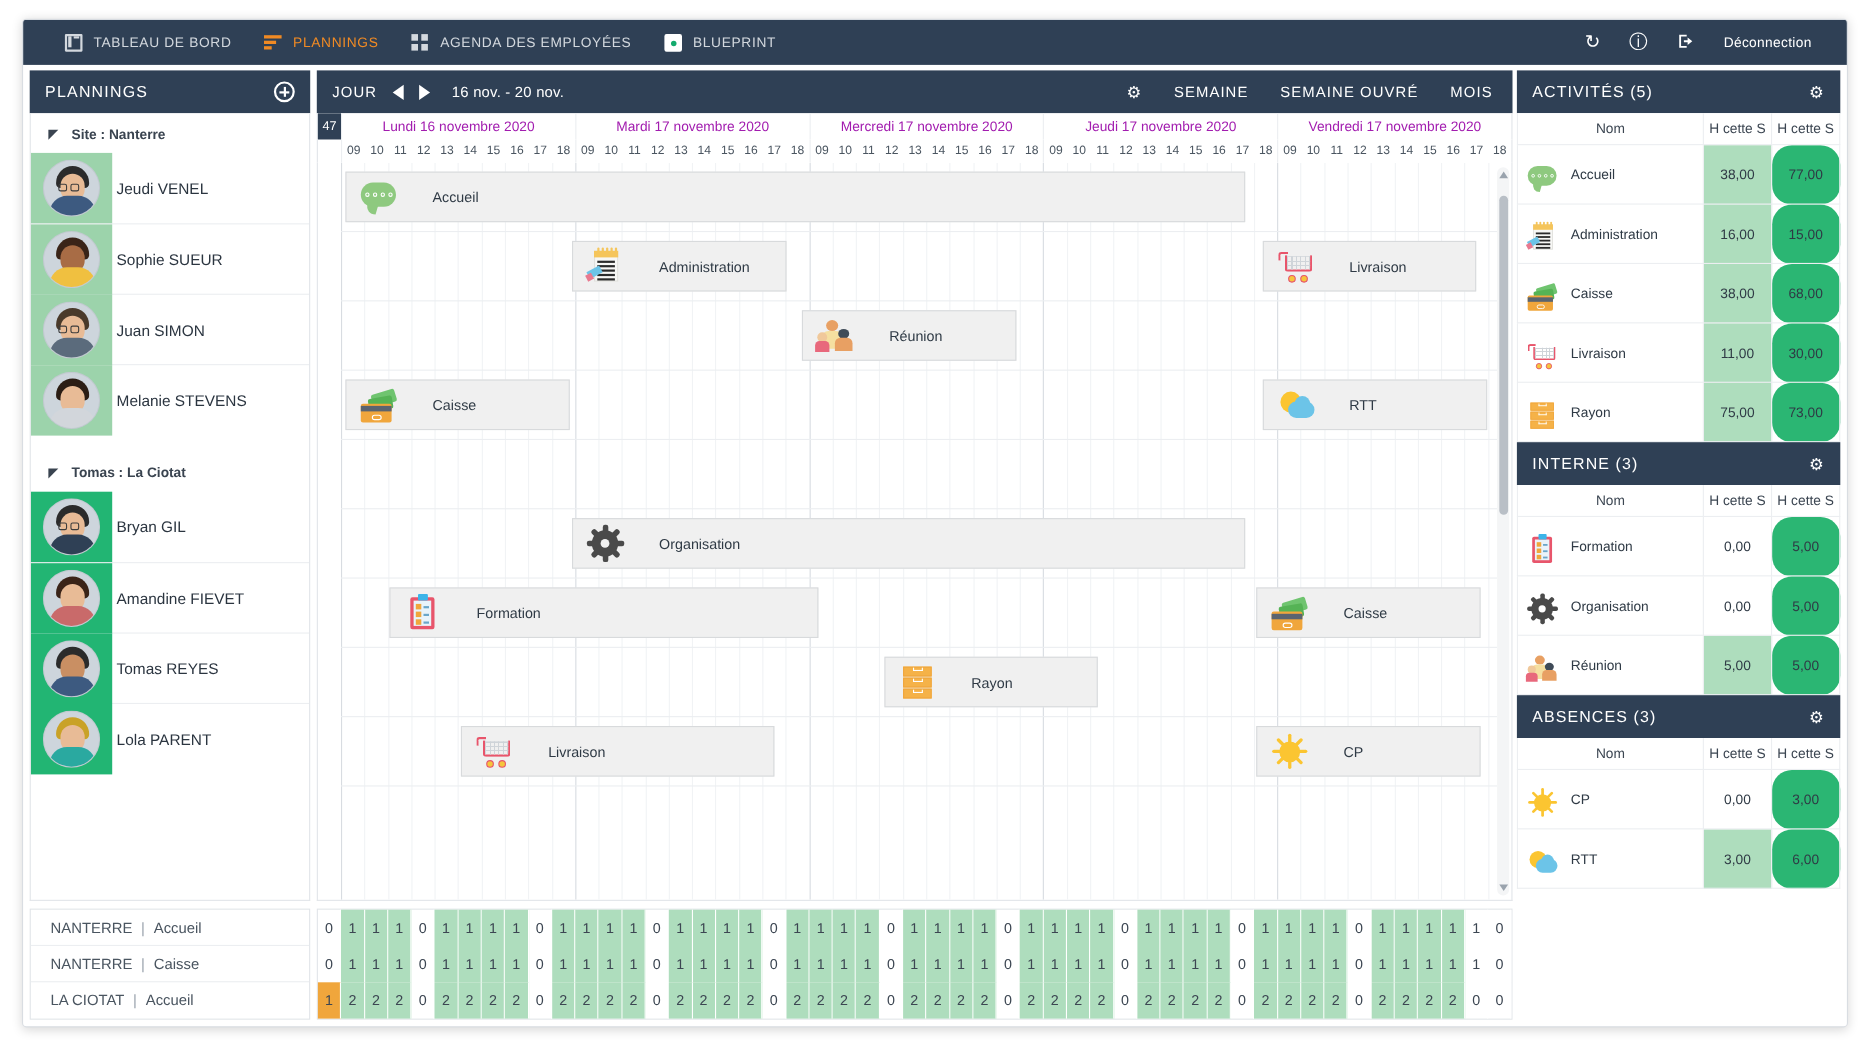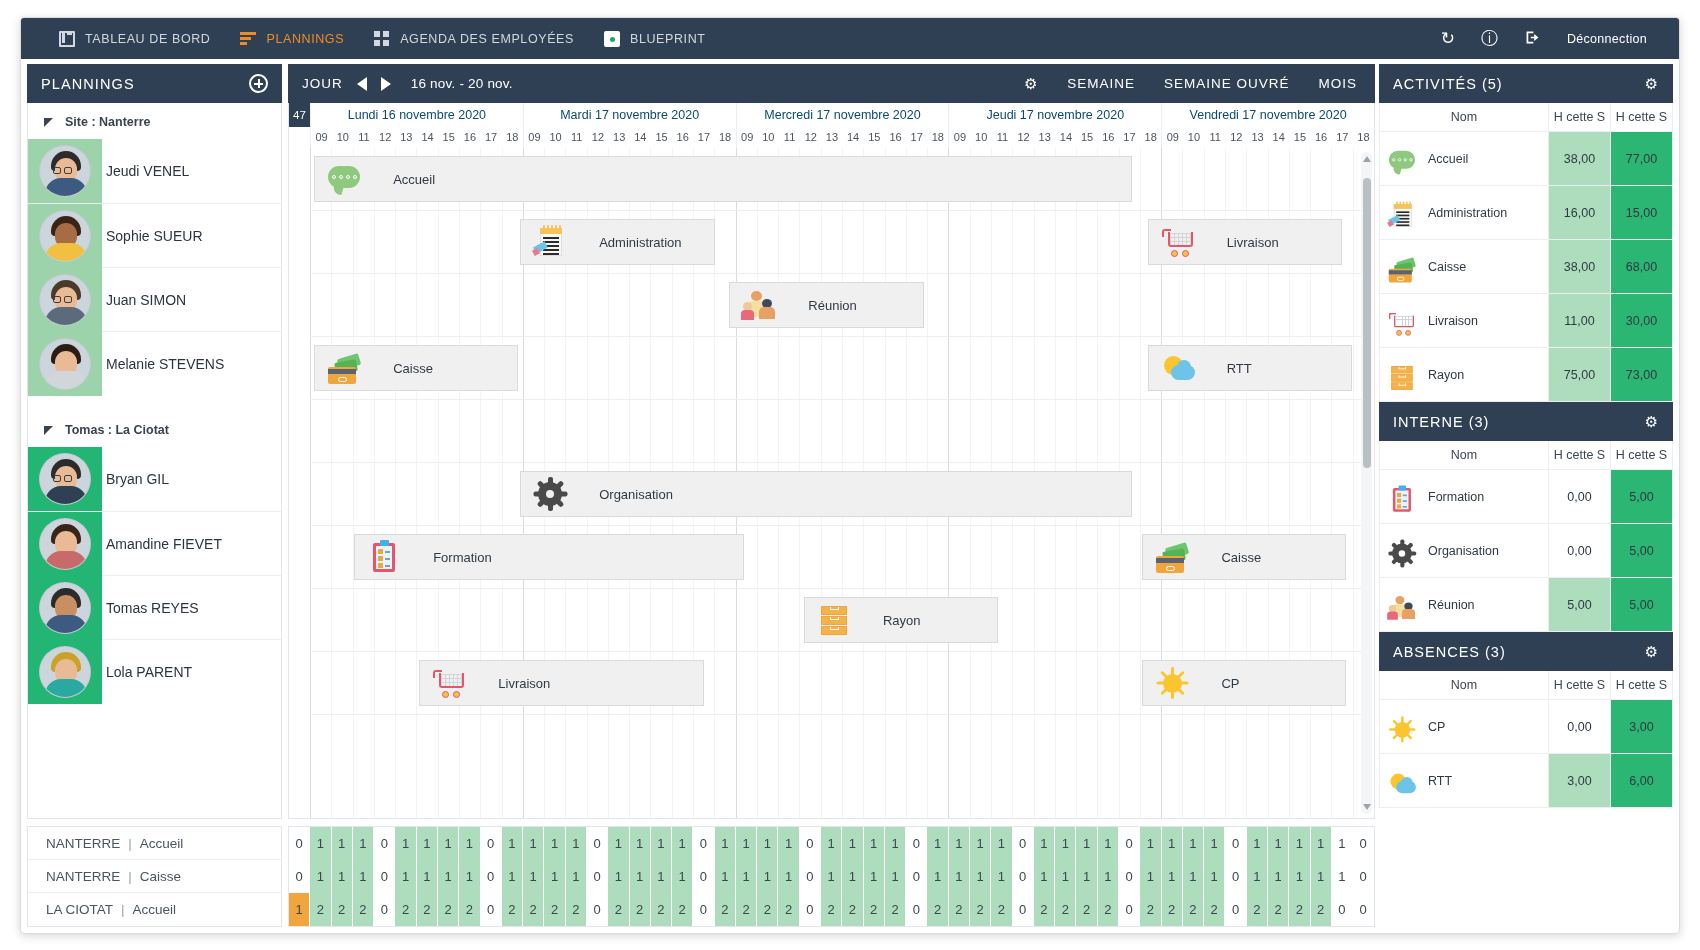--- a/index.html
+++ b/index.html
@@ -177,21 +177,21 @@
     display:flex; height:24px; flex:none;
     border-left:1px solid #e2e5e9; border-right:1px solid #e2e5e9;
     background:#fff;
   }
   .weeknum {
     width:21px; flex:none; background:#2f4055; color:#fff;
     font-size:11.5px; display:flex; align-items:center; justify-content:center;
   }
   .day-cell {
     flex:1; display:flex; align-items:center; justify-content:center;
-    font-size:12.5px; color:#0c4a6e;
+    font-size:12.5px; color:#a21caf;
     border-left:1px solid #eceef1;
   }
   .day-cell:first-of-type{ border-left:none; }
   .hourbar {
     display:flex; height:21px; flex:none;
     border-left:1px solid #e2e5e9; border-right:1px solid #e2e5e9;
     background:#fff;
   }
   .hourbar .pad{ width:21px; flex:none; }
   .hour-day{ flex:1; display:flex; border-left:1px solid #eceef1;}
@@ -341,21 +341,21 @@
   .stat-table td {
     border:1px solid #eceef1; font-size:12.5px; color:#2f3a45;
     text-align:center; height:54px;
   }
   .stat-table td.namecell {
     text-align:left; padding-left:8px;
   }
   .namewrap{ display:flex; align-items:center; gap:12px; }
   .sico{ width:28px;height:28px;position:relative;flex:none;transform:scale(.82);transform-origin:left center;}
   .c-l { background:#aeddbd; width:62px; }
-  .c-d { background:#2bb673; width:62px; }
+  .c-d { background:#2bb673; width:62px;border-radius:18px; }
   .c-w { background:#ffffff; width:62px; }
   .th-nom{ }
   .stat-block{ flex:none; }
 </style>
 </head>
 <body>
 
 <div id="app">
 <div class="frame">
 

